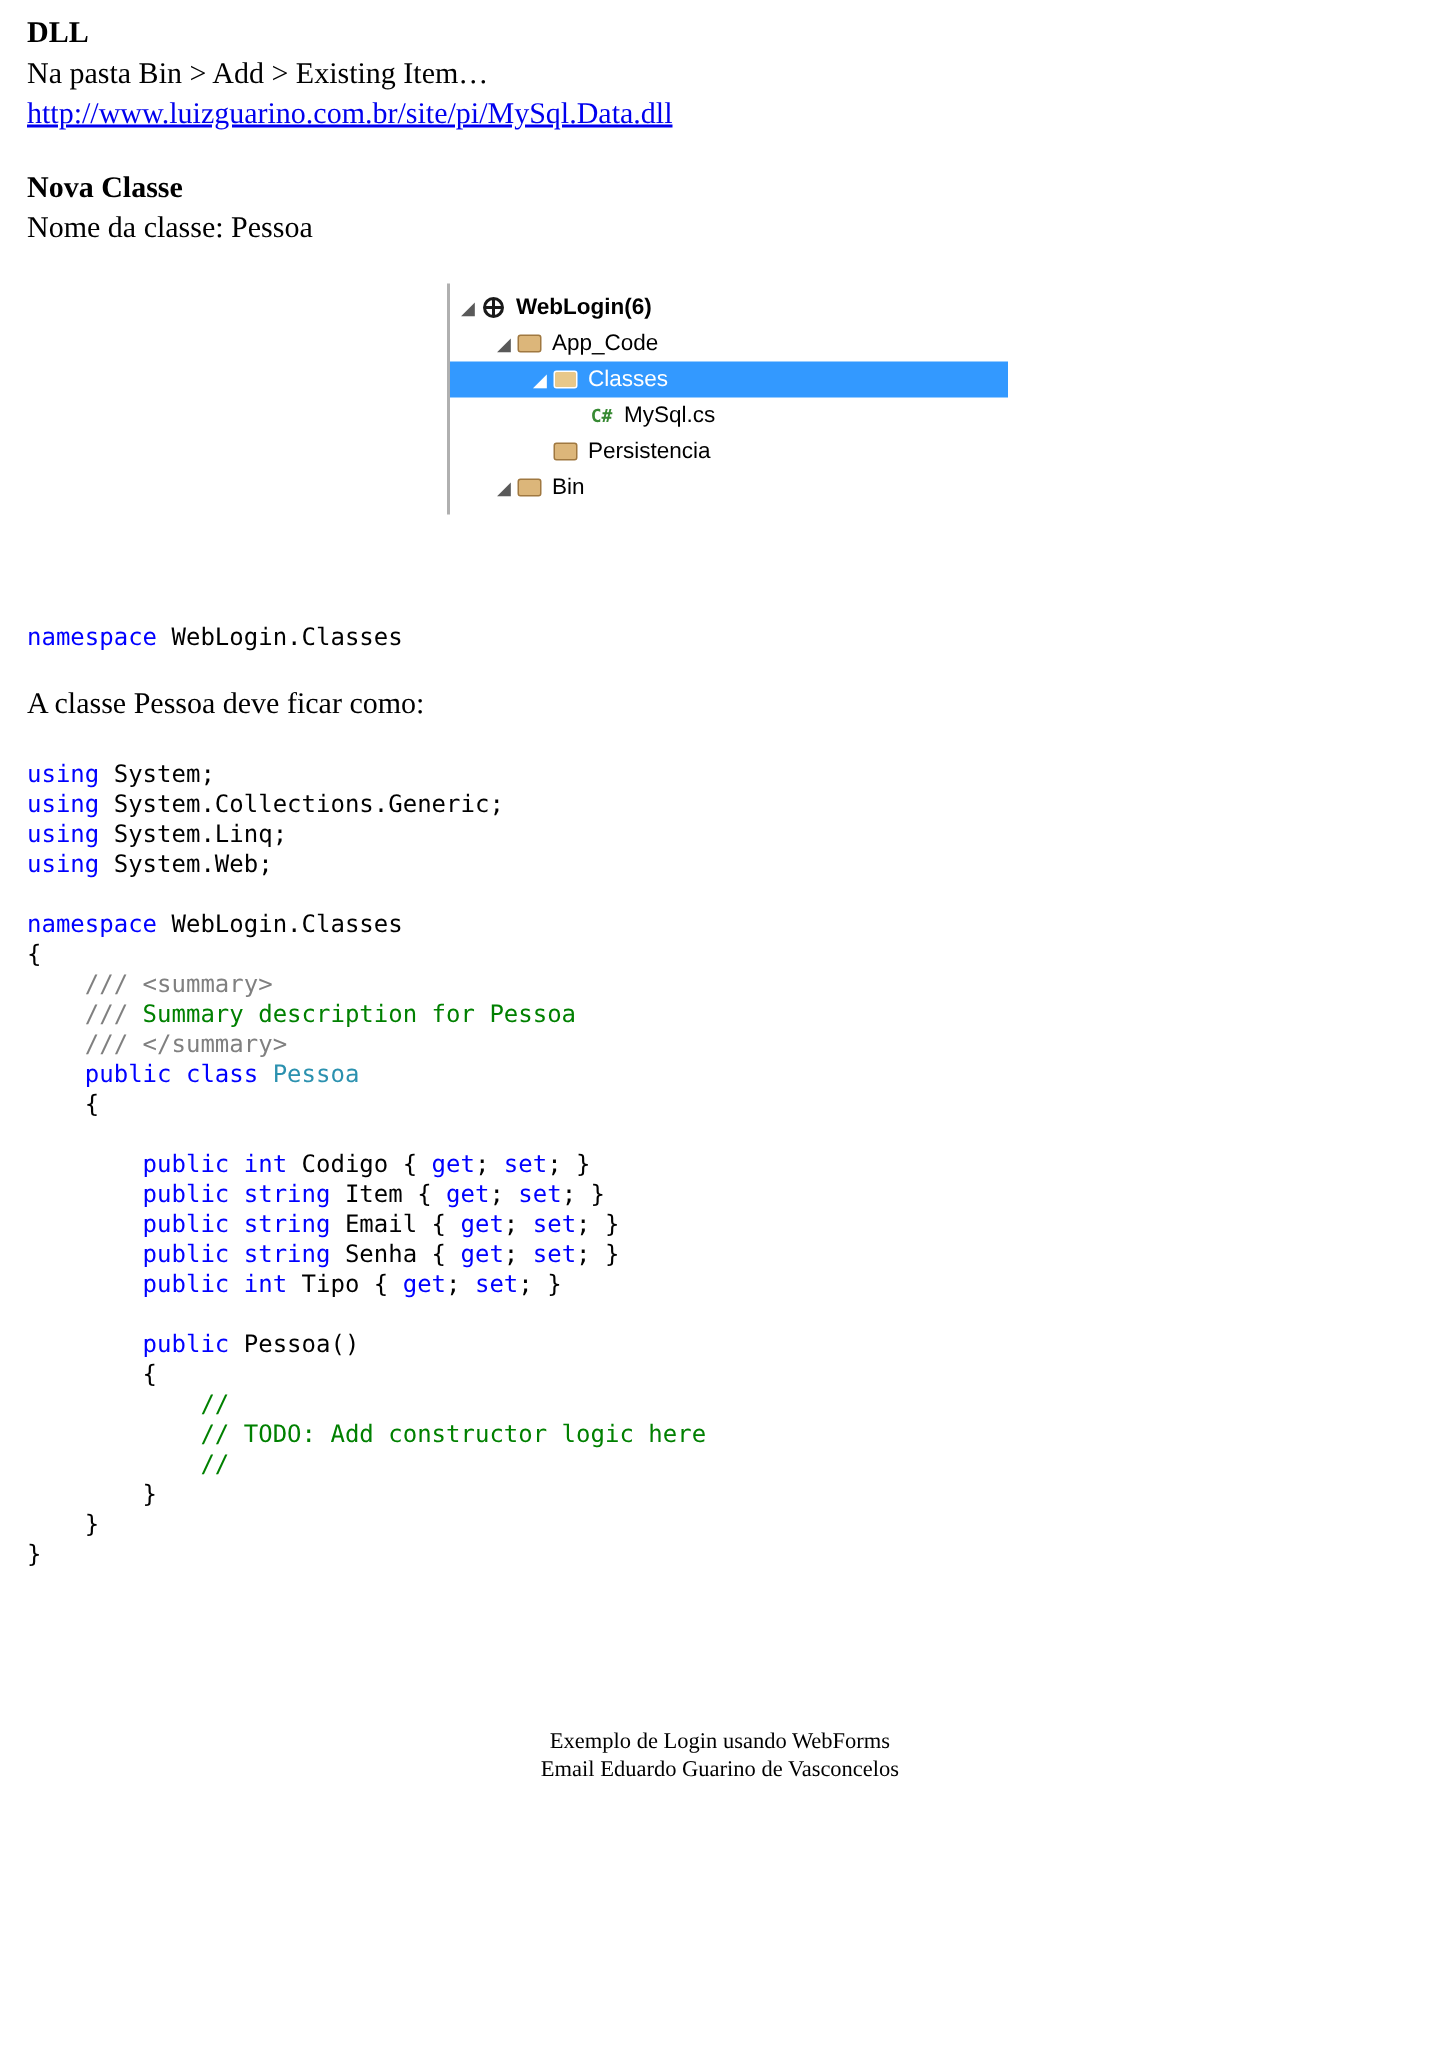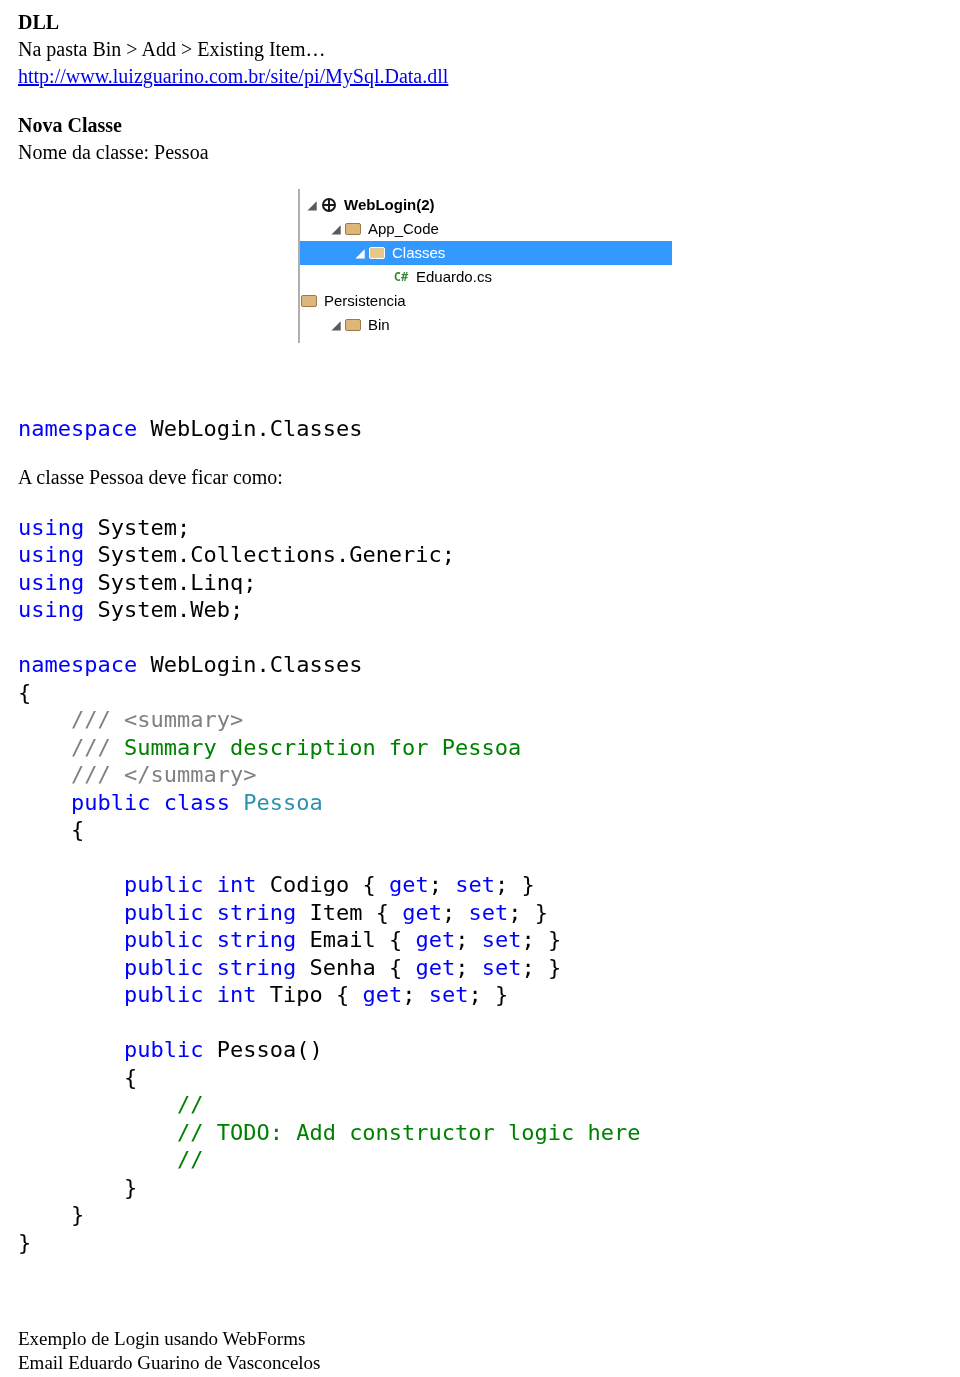--- a/index.html
+++ b/index.html
@@ -9,21 +9,21 @@
     margin:0;
     padding:10px 18px 4px 18px;
     width:960px;
     box-sizing:border-box;
     line-height:1.25;
   }
   .bold { font-weight:bold; }
   a.link { color:#0000ee; text-decoration:underline;text-align:center; }
   .code {
     font-family: Consolas,"DejaVu Sans Mono",monospace;
-    font-size:22px;
+    font-size:16px;
     white-space:pre;
     line-height:1.25;
   }
   .kw   { color:#0000ff; }
   .type { color:#2b91af; }
   .comment { color:#008000; }
   .gray { color:#808080; }
   
   .sln {
     margin-left:280px;
@@ -54,23 +54,23 @@
   .sln .dllicon span{width:6px;height:6px;border:1px solid #555;box-sizing:border-box;}
   .sln .globe {
     width:14px;height:14px;border:2px solid #1a1a1a;border-radius:50%;
     box-sizing:border-box;position:relative;
   }
   .sln .globe:before{content:"";position:absolute;left:4px;top:-1px;width:2px;height:12px;background:#1a1a1a;}
   .sln .globe:after{content:"";position:absolute;top:4px;left:-1px;height:2px;width:12px;background:#1a1a1a;}
   .sln .sel { background:#3399ff; color:#fff; width:100%; }
   .sln .sel .arrow { color:#fff; }
   .footer {
-    text-align:left;
-    font-size:19px;
-    margin-top:71px;
+    text-align:center;
+    font-size:15px;
+    margin-top:106px;
   }
   .p { margin:0 0 2px 0; }
   .section-gap { height:22px; }
 </style>
 </head>
 <body>
 
 <div>
 
   <p class="p bold">DLL</p>
@@ -83,41 +83,41 @@
   <p class="p">Nome da classe: Pessoa</p>
 
   <div class="section-gap"></div>
 
   <div class="sln">
     <div class="row" style="padding-left:4px">
       <span class="arrow">◢</span>
       <span class="ico">
           <span class="globe"></span>
         </span>
-      <span class="bold">WebLogin(2)</span>
+      <span class="bold">WebLogin(6)</span>
     </div>
     <div class="row" style="padding-left:28px">
       <span class="arrow">◢</span>
       <span class="ico">
           <span class="folder"></span>
         </span>
       <span>App_Code</span>
     </div>
     <div class="row sel" style="padding-left:52px">
       <span class="arrow">◢</span>
       <span class="ico">
           <span class="folder-open" style="background:#e8c88a;border-color:#fff"></span>
         </span>
       <span>Classes</span>
     </div>
     <div class="row" style="padding-left:92px">
       <span class="ico csicon">C#</span>
-      <span>Eduardo.cs</span>
+      <span>MySql.cs</span>
     </div>
-    <div class="row" style="">
+    <div class="row" style="padding-left:68px">
       <span class="ico">
           <span class="folder"></span>
         </span>
       <span>Persistencia</span>
     </div>
     <div class="row" style="padding-left:28px">
       <span class="arrow">◢</span>
       <span class="ico">
           <span class="folder"></span>
         </span>

